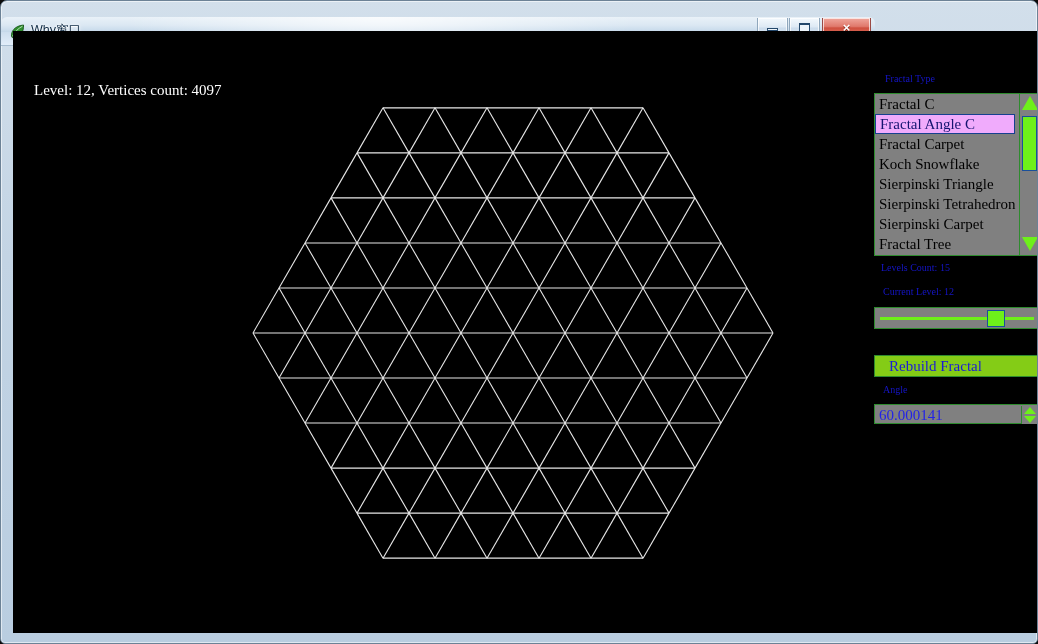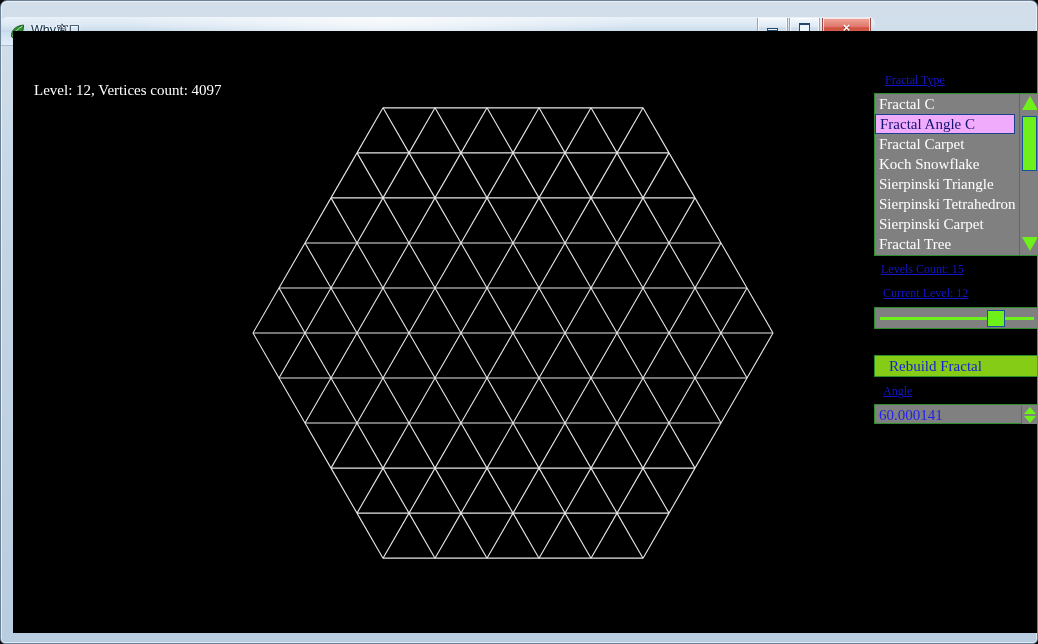--- a/index.html
+++ b/index.html
@@ -160,25 +160,24 @@
   #control-panel {
     position: absolute;
     left: 856px;
     top: 9px;
     width: 170px;
     height: 390px;
   }
 
   .panel-label {
     font-family: "Liberation Serif", serif;
-    font-size: 12px;
+    font-size: 10px;
     color: #1515c8;
     white-space: nowrap;
     position: absolute;
-    text-decoration: underline;
   }
 
   #fractal-type-label { left: 16px; top: 33px; }
   #levels-count-label { left: 12px; top: 222px; }
   #current-level-label { left: 14px; top: 246px; }
   #angle-label { left: 14px; top: 344px; }
 
   
   #fractal-type-list {
     position: absolute;
@@ -190,21 +189,21 @@
     border: 1px solid #2e8b2e;
     box-sizing: border-box;
     overflow: hidden;
   }
   .list-item {
     height: 20px;
     line-height: 20px;
     padding-left: 4px;
     font-family: "Liberation Serif", serif;
     font-size: 15px;
-    color: #ffffff;
+    color: #000000;
     white-space: nowrap;
     box-sizing: border-box;
   }
   .list-item.selected {
     background: #f0abfc;
     border: 1px solid #17408f;
     width: 140px;
     line-height: 18px;
     color: #141470;
   }

